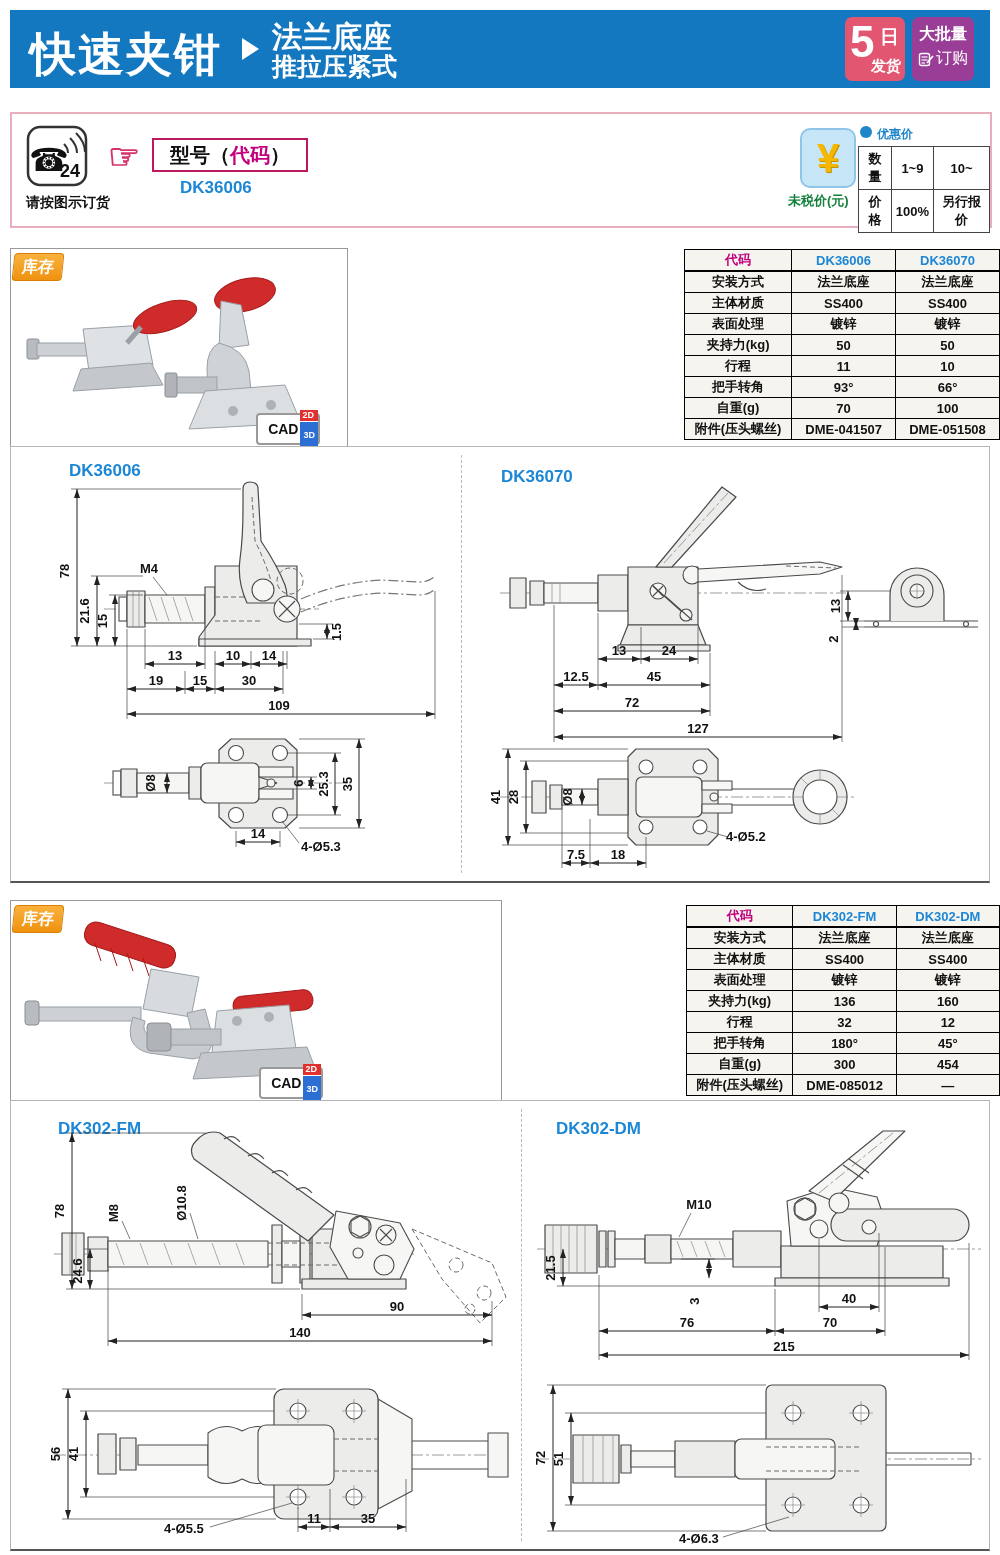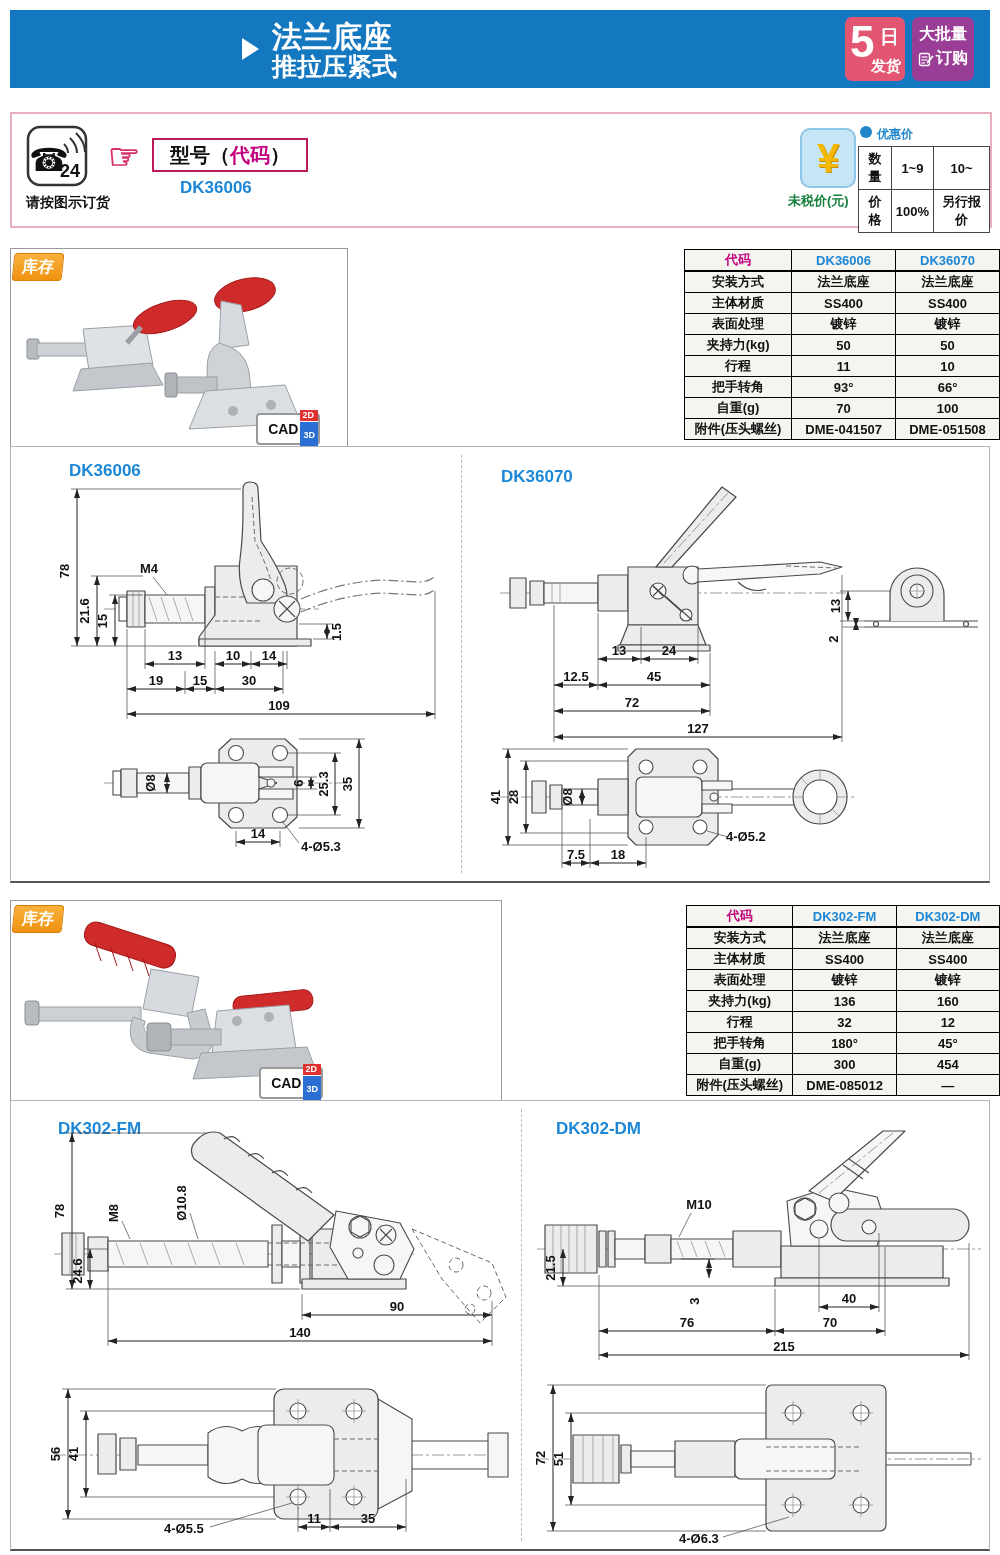--- a/index.html
+++ b/index.html
@@ -12,21 +12,21 @@
         border-left:17px solid #fff;border-top:11px solid transparent;border-bottom:11px solid transparent;}
   .banner-sub{position:absolute;left:262px;top:10px;color:#fff;font-weight:bold;line-height:1.1;}
   .banner-sub .l1{font-size:30px;}
   .banner-sub .l2{font-size:25px;}
   .badge5{position:absolute;left:835px;top:7px;width:60px;height:64px;background:#e25672;border-radius:7px;color:#fff;}
   .badge5 .num{position:absolute;left:5px;top:0px;font-size:44px;font-weight:bold;}
   .badge5 .day{position:absolute;right:6px;top:7px;font-size:19px;font-weight:bold;}
   .badge5 .txt{position:absolute;right:4px;bottom:5px;font-size:15px;font-weight:bold;}
   .badgeb{position:absolute;left:902px;top:7px;width:62px;height:64px;background:#993d96;border-radius:7px;color:#fff;text-align:center;}
   .badgeb .l1{margin-top:7px;font-size:16px;font-weight:bold;}
-  .badgeb .l2{display:flex;align-items:center;justify-content:center;gap:2px;font-size:16px;font-weight:bold;margin-top:3px;}
+  .badgeb .l2{display:flex;align-items:center;justify-content:center;gap:2px;font-size:16px;font-weight:normal;margin-top:3px;}
   
   .order{position:absolute;left:10px;top:112px;width:978px;height:112px;border:2px solid #e9aebc;background:#fff;}
   .phone-cap{position:absolute;left:14px;top:80px;font-size:14px;font-weight:bold;color:#111;text-align:center;}
   .hand{position:absolute;left:96px;top:22px;font-size:36px;color:#d6336c;font-weight:bold;}
   .model-box{position:absolute;left:140px;top:24px;width:152px;height:30px;border:2px solid #be185d;
         display:flex;align-items:center;justify-content:center;font-size:20px;font-weight:bold;color:#111;}
   .model-box .code{color:#c2007e;}
   .example-code{position:absolute;left:168px;top:64px;font-size:17px;font-weight:bold;color:#1c87d6;}
   .yen-icon{position:absolute;left:788px;top:14px;width:52px;height:56px;background:#c6e5f7;border:2px solid #8fc6e8;border-radius:10px;
         display:flex;align-items:center;justify-content:center;font-size:40px;font-weight:bold;color:#f4b800;
@@ -82,20 +82,21 @@
       </marker>
     <marker id="as" markerWidth="10" markerHeight="8" refX="0" refY="3" orient="auto" markerUnits="userSpaceOnUse">
         <path d="M9,0L0,3L9,6Z" fill="#222"></path>
       </marker>
   </defs>
 </svg>
 
 <div class="page">
 
   <div class="banner">
+    <div class="banner-title">快速夹钳</div>
     <div class="banner-arrow"></div>
     <div class="banner-sub">
       <div class="l1">法兰底座</div>
       <div class="l2">推拉压紧式</div>
     </div>
     <div class="badge5">
       <span class="num">5</span>
       <span class="day">日</span>
       <span class="txt">发货</span>
     </div>

